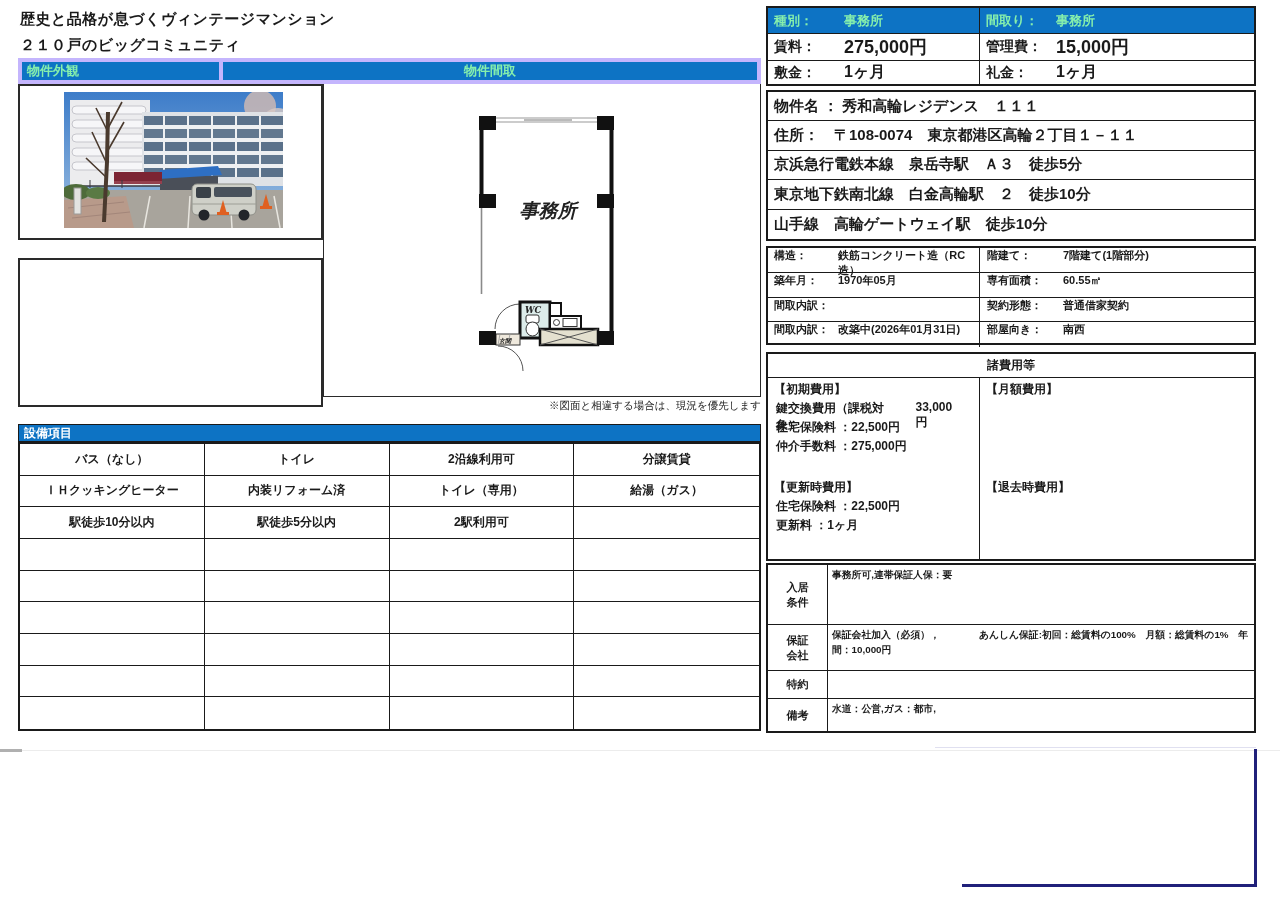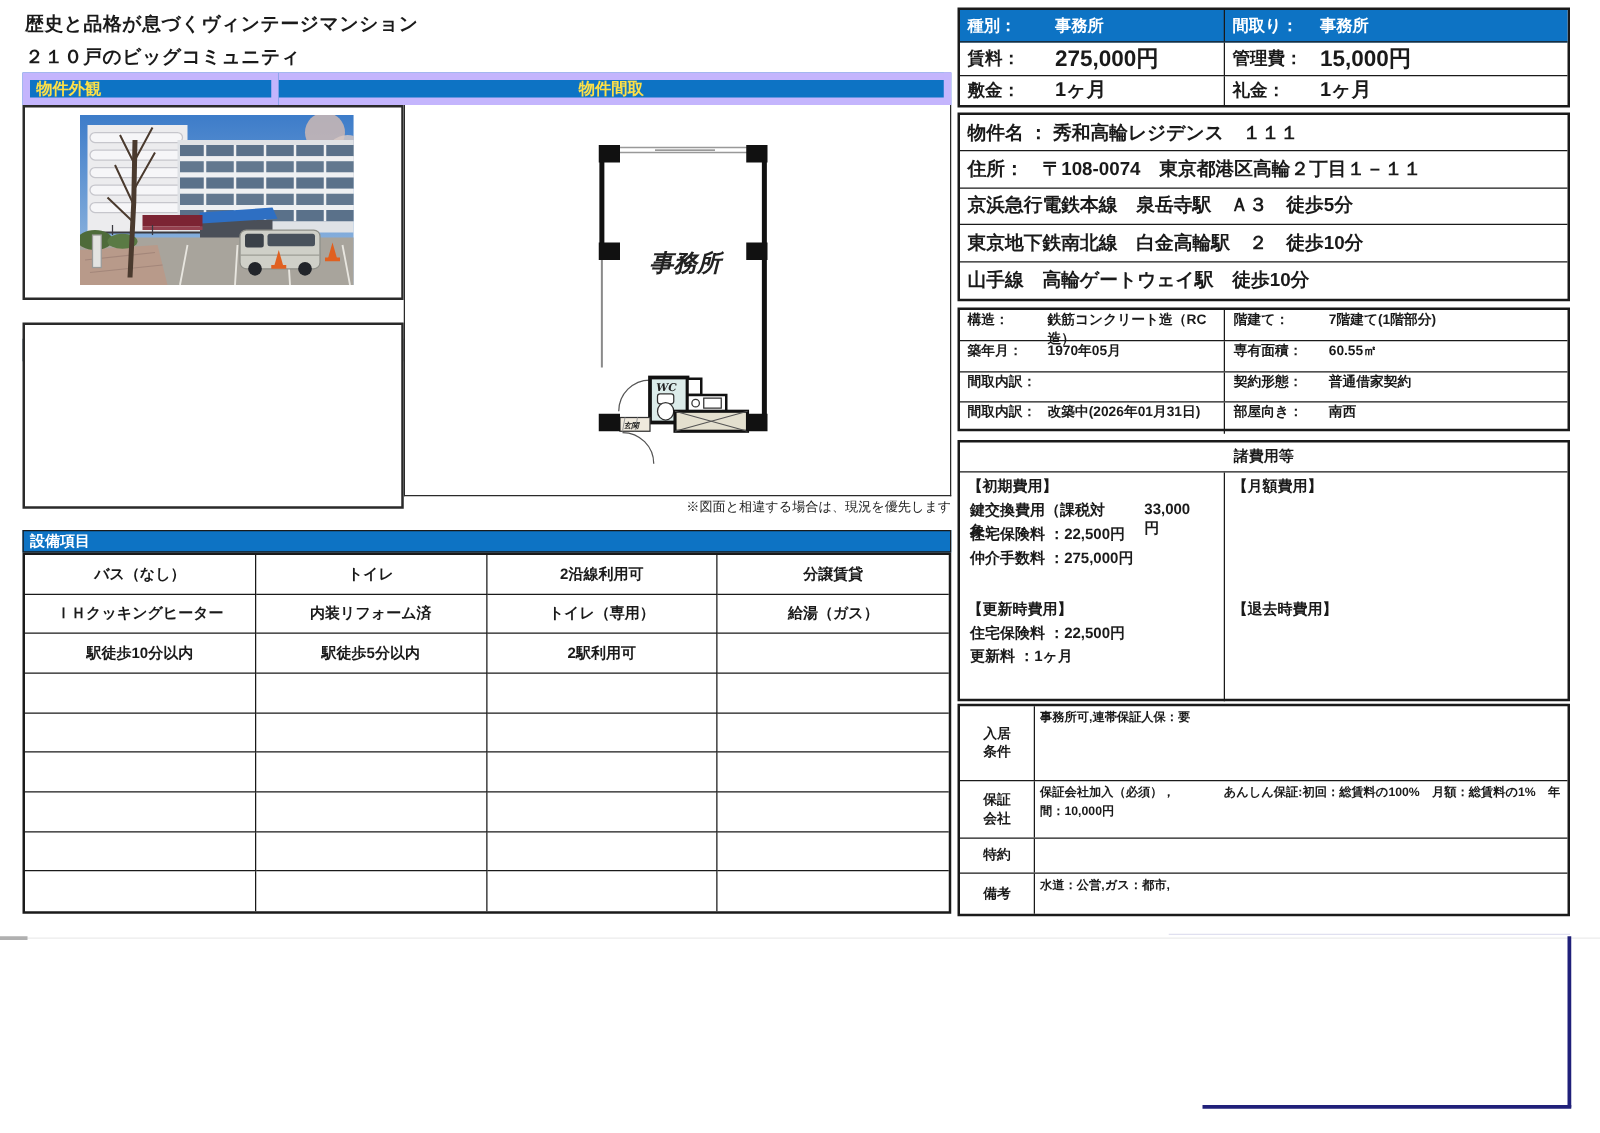--- a/index.html
+++ b/index.html
@@ -5,21 +5,21 @@
   html,body{margin:0;padding:0;background:#fff;}
   .page{position:relative;width:1280px;height:906px;background:#fff;overflow:hidden;
         font-family:"Liberation Sans",sans-serif;color:#1a1a1a;font-weight:bold;}
   .abs{position:absolute;}
   
   .headline{left:20px;font-size:15px;letter-spacing:.5px;}
   
   .bluebar{background:#0d73c4;color:#fff;border:1px solid #1a1a1a;box-sizing:border-box;
            display:flex;align-items:center;}
   .hdr-row{left:18px;top:58px;width:743px;height:26px;display:flex;}
-  .hdr-cell{background:#0d73c4;color:#fde047;border:6px solid #c4b5fd;box-sizing:border-box;
+  .hdr-cell{background:#0d73c4;color:#86efac;border:4px solid #c4b5fd;box-sizing:border-box;
             display:flex;align-items:center;font-size:13px;}
   .hdr-ext{width:205px;padding-left:5px;}
   .hdr-fp{flex:1;justify-content:center;border-left:none;}
   
   .photobox{left:18px;top:84px;width:305px;height:156px;border:2px solid #2a2a2a;box-sizing:border-box;background:#fff;}
   .intbar{left:18px;top:240px;width:305px;height:18px;font-size:16px;padding-left:16px;box-sizing:border-box;margin-top:31px;}
   .intbox{left:18px;top:258px;width:305px;height:149px;border:2px solid #2a2a2a;box-sizing:border-box;background:#fff;}
   .fpbox{left:323px;top:84px;width:438px;height:313px;border:1.5px solid #2a2a2a;border-top:none;box-sizing:border-box;background:#fff;}
   .fpnote{left:420px;top:399px;width:341px;text-align:right;font-size:10.5px;font-weight:normal;color:#222;}
   .facbar{left:18px;top:424px;width:743px;height:18px;font-size:12px;padding-left:5px;box-sizing:border-box;}
@@ -33,21 +33,21 @@
   
   .rtable{left:766px;width:490px;border:2px solid #1a1a1a;box-sizing:border-box;background:#fff;}
   
   .p-row{display:flex;box-sizing:border-box;border-bottom:1px solid #1a1a1a;}
   .p-row:last-child{border-bottom:none;}
   .p-half{display:flex;align-items:center;box-sizing:border-box;}
   .p-half.l{width:212px;border-right:1px solid #1a1a1a;}
   .p-half.r{flex:1;}
   .p-lab{padding-left:6px;width:70px;font-size:14px;}
   .p-val{font-size:18px;}
-  .p-row.hd{background:#0d73c4;color:#ffffff;}
+  .p-row.hd{background:#0d73c4;color:#86efac;}
   .p-row.hd .p-lab{font-size:13px;}
   .p-row.hd .p-val{font-size:13px;}
   
   .info-row{height:29.4px;border-bottom:1px solid #1a1a1a;display:flex;align-items:center;
             padding-left:6px;font-size:15px;box-sizing:border-box;}
   .info-row:last-child{border-bottom:none;}
   
   .det-row{display:flex;height:24.75px;border-bottom:1px solid #1a1a1a;box-sizing:border-box;}
   .det-row:last-child{border-bottom:none;}
   .det-cell{display:flex;align-items:flex-start;box-sizing:border-box;font-size:11px;}

